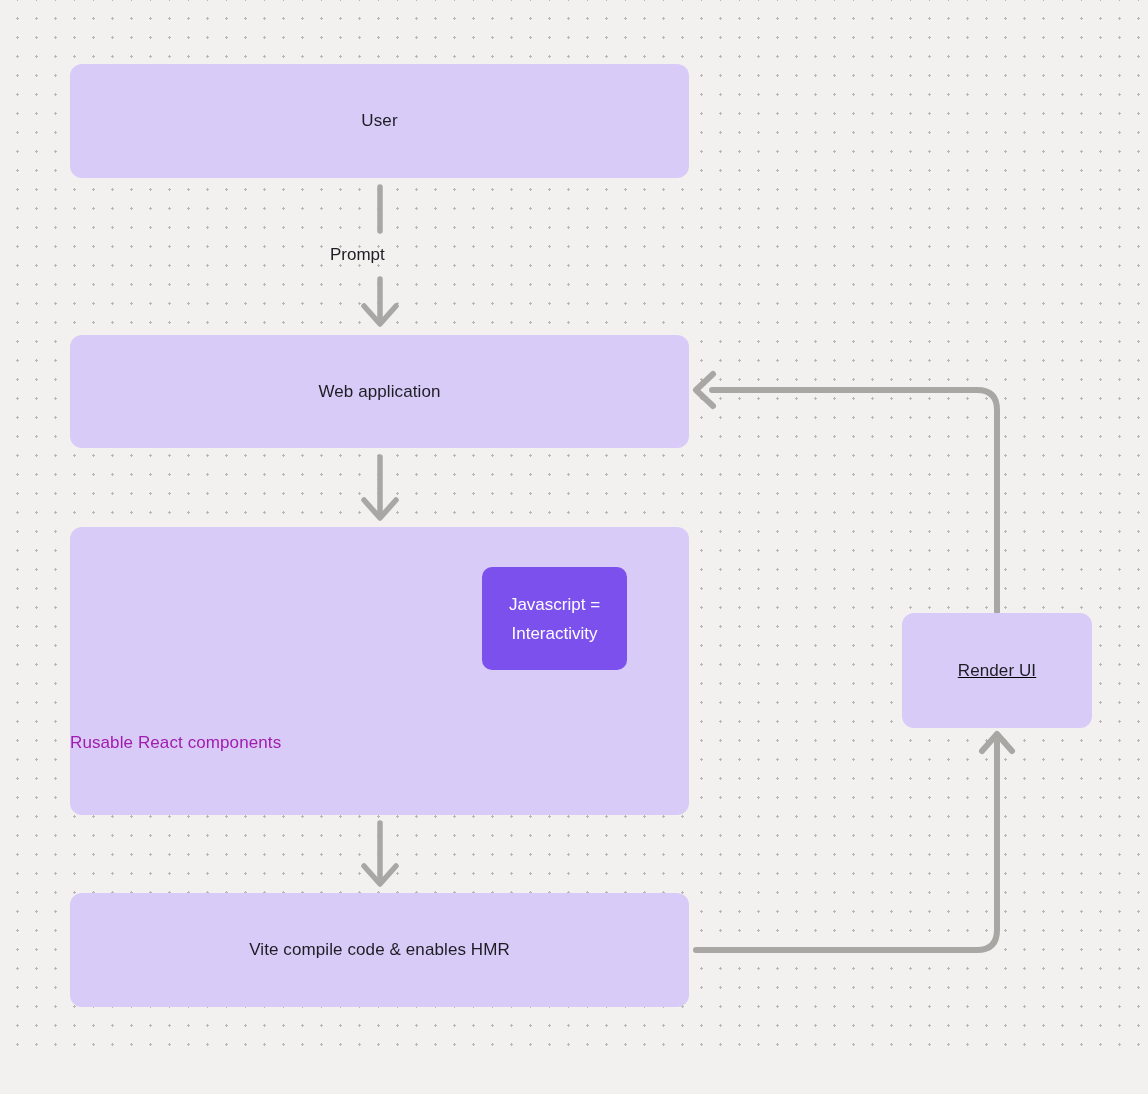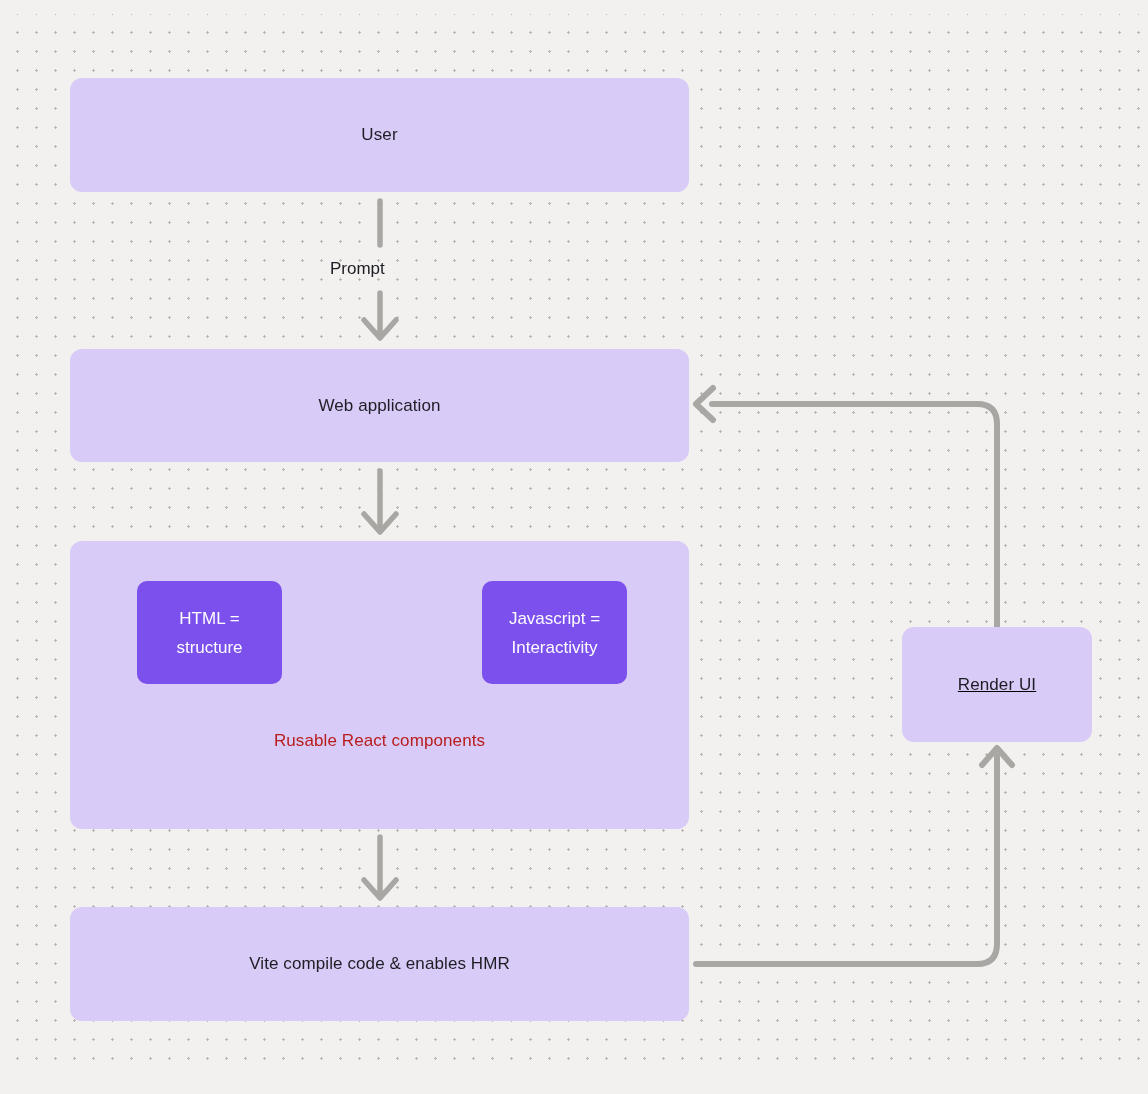--- a/index.html
+++ b/index.html
@@ -9,44 +9,43 @@
     background: #f2f1ef;
   }
   .canvas {
     position: relative;
     width: 1148px;
     height: 1054px;
     background-color: #f2f1ef;
     background-image: radial-gradient(circle, #b9b6b3 1.15px, rgba(185,182,179,0) 1.3px);
     background-size: 19px 19px;
     background-position: 8px 9px;
-    margin-top: 14px;
   }
   .node {
     position: absolute;
     background: #d8cbf7;
     border-radius: 12px;
     display: flex;
     align-items: center;
     justify-content: center;
   }
   .node-label {
     color: #1e1d24;
     font-size: 17px;
     font-weight: 500;
     letter-spacing: 0.1px;
     text-align: center;
   }
   .group-caption {
     position: absolute;
     left: 0;
-    top: 190px;
+    top: 206px;
     width: 100%;
-    text-align: center;
-    color: #b91c1c;
+    text-align: left;
+    color: #a21caf;
     font-size: 17px;
     font-weight: 500;
     letter-spacing: 0.1px;
   }
   .chip {
     position: absolute;
     top: 40px;
     width: 145px;
     height: 103px;
     background: #7c50ec;
@@ -121,23 +120,20 @@
     <div class="node-label">User</div>
   </div>
 
   <div class="edge-label">Prompt</div>
 
   <div class="node" style="left:70px; top:335px; width:619px; height:113px;">
     <div class="node-label">Web application</div>
   </div>
 
   <div class="node" style="left:70px; top:527px; width:619px; height:288px;">
-    <div class="chip" style="left:67px;">
-      <div class="chip-label">HTML = structure</div>
-    </div>
     <div class="chip" style="left:412px;">
       <div class="chip-label">Javascript = Interactivity</div>
     </div>
     <div class="group-caption">Rusable React components</div>
   </div>
 
   <div class="node" style="left:70px; top:893px; width:619px; height:114px;align-items:center;">
     <div class="node-label">Vite compile code &amp; enables HMR</div>
   </div>
 

